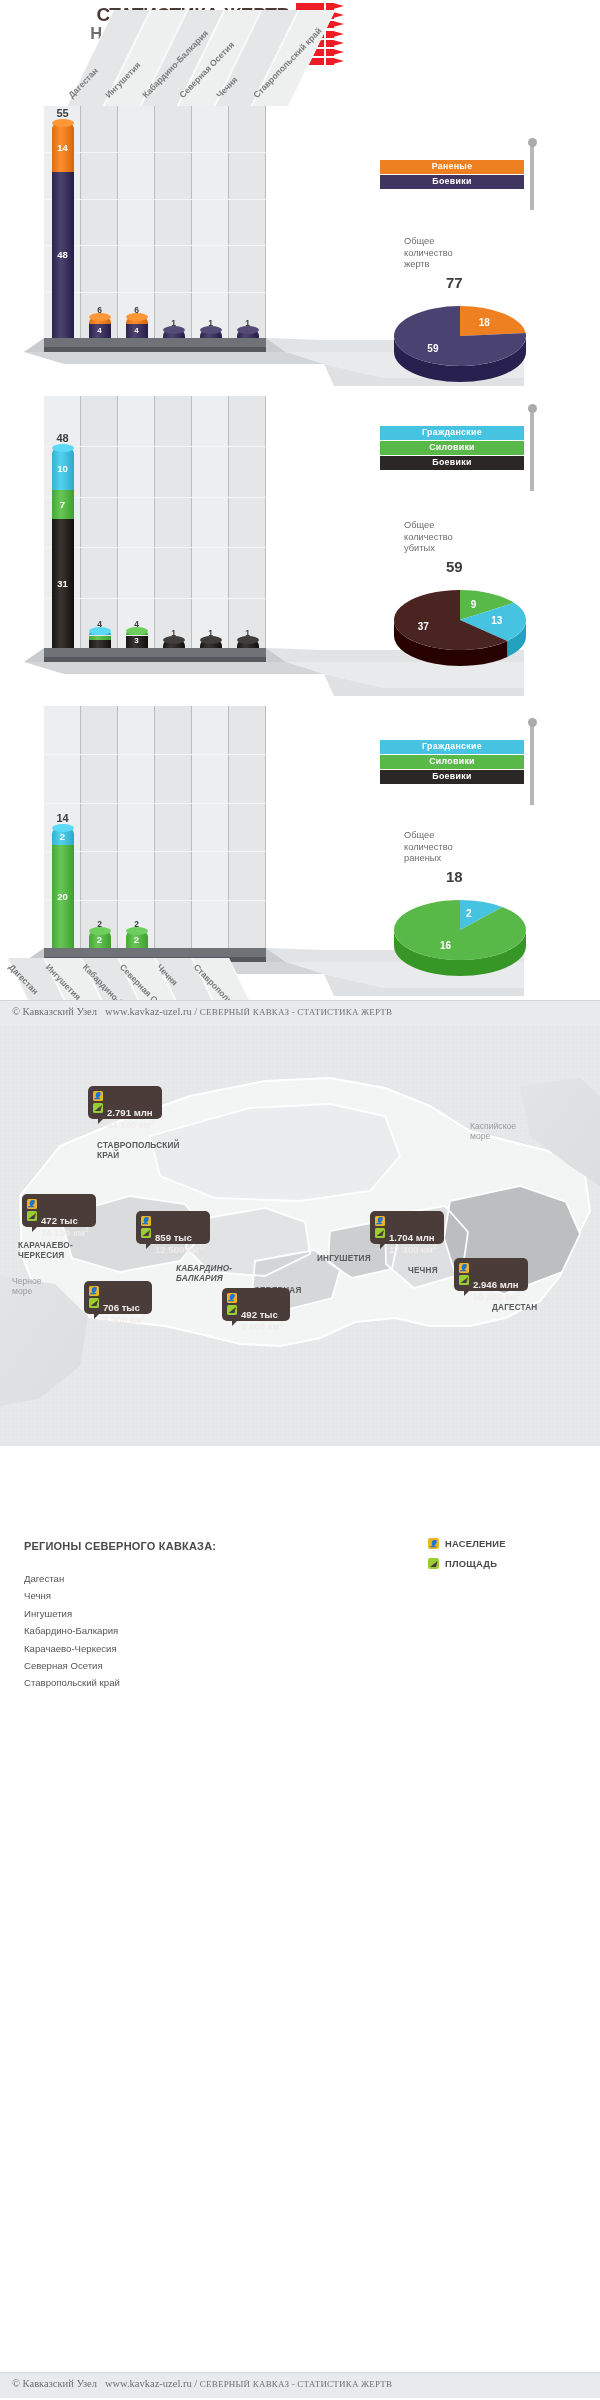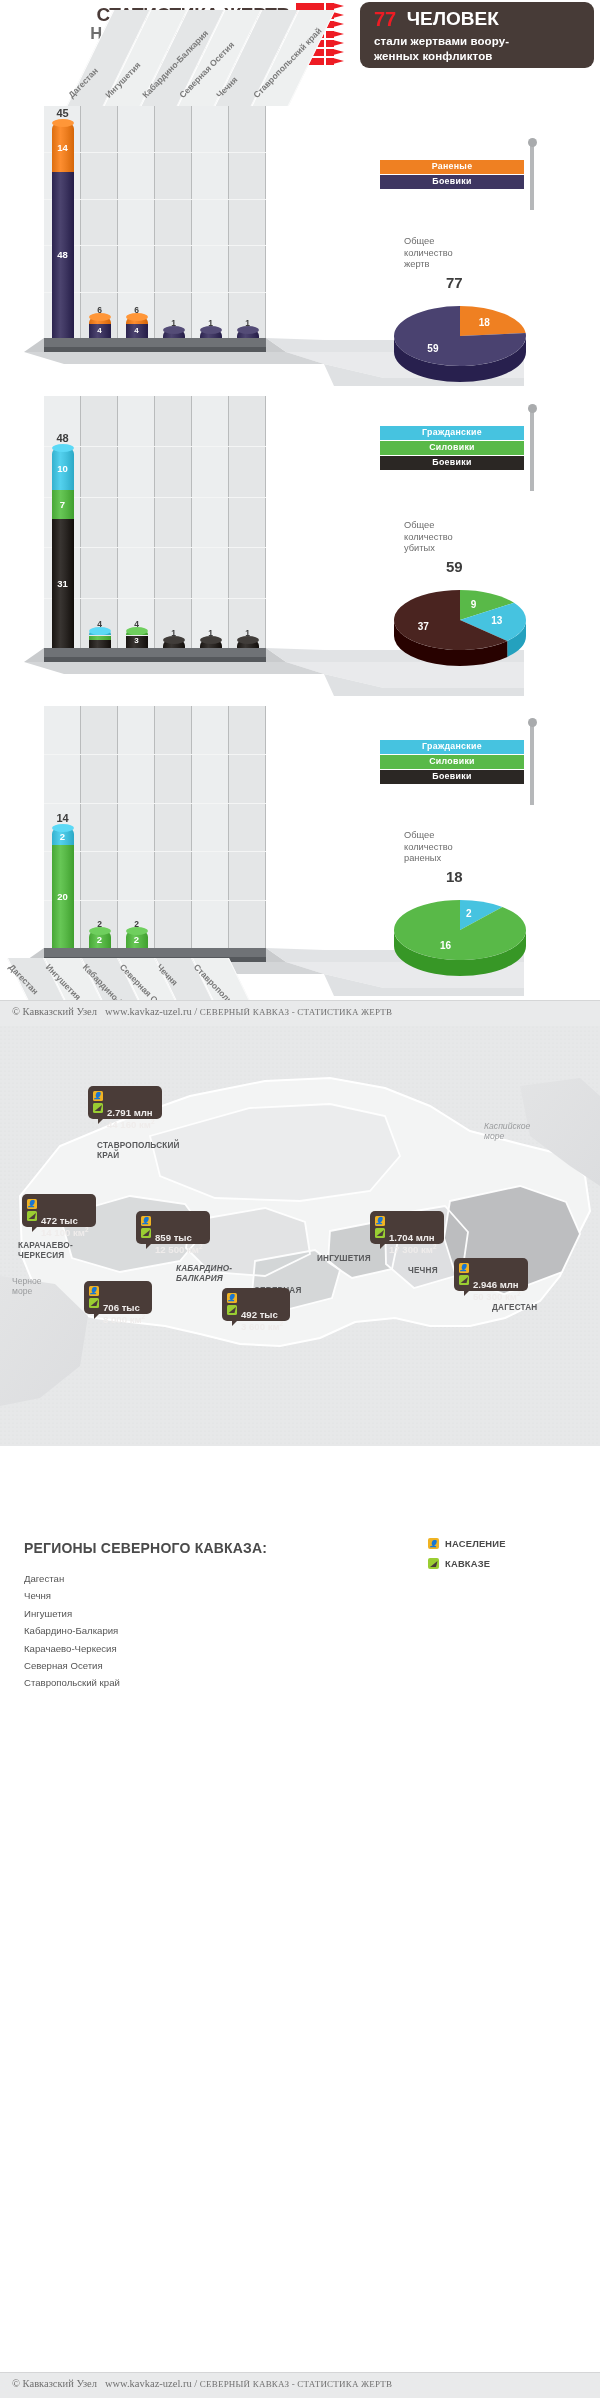--- a/index.html
+++ b/index.html
@@ -85,21 +85,21 @@
       font-size: 7px; line-height: 10px; text-align: center; color: #4a3c38; font-weight:bold;}
   .tag .ico.pop { background: #f0b323; }
   .tag .ico.area { background: #9acd32; }
   .tag .txt { font-size: 9.6px; font-weight: bold; color: #efeceb; white-space: nowrap; margin-top: 32px; }
   .tag .txt sup { font-size: 6.5px; }
   .tag .tail { position: absolute; bottom: -5px; left: 10px; width: 0; height: 0;
       border-left: 6px solid #4a3c38; border-bottom: 6px solid transparent; }
 
   
   .botsec { position: absolute; left: 0; width: 600px; background: #fff; }
-  .bt-title { position: absolute; font-size: 14px; font-weight: bold; color: #4a4a4a; letter-spacing:0.2px;}
+  .bt-title { position: absolute; font-size: 11px; font-weight: bold; color: #4a4a4a; letter-spacing:0.2px;}
   .bt-list { position: absolute; font-size: 9.6px; color: #555; line-height: 17.4px; }
   .bt-note { position: absolute; font-size: 9.6px; color: #555; line-height: 16px; width: 430px;}
   .lg-row { position: absolute; display: flex; align-items: center; }
   .lg-row .ico { width: 11px; height: 11px; border-radius: 2px; margin-right: 6px;
      font-size: 7px; line-height: 11px; text-align:center; color:#4a3c38; font-weight:bold;}
   .lg-row .ico.pop { background: #f0b323; }
   .lg-row .ico.area { background: #9acd32; }
   .lg-row .lb { font-size: 9.4px; font-weight: bold; color: #4a4a4a; letter-spacing: 0.2px;}
 </style>
 </head>
@@ -144,28 +144,20 @@
           <i class="shaft"></i>
           <i class="rim"></i>
           <i class="tip"></i>
         </div>
       <div class="bullet">
           <i class="shaft"></i>
           <i class="rim"></i>
           <i class="tip"></i>
         </div>
     </div>
-    <div class="callout">
-      <div>
-        <span class="big">77</span>
-        <span class="big2">ЧЕЛОВЕК</span>
-      </div>
-      <div class="sub">стали жертвами воору-</div>
-      <div class="sub" style="margin-top:0">женных  конфликтов</div>
-    </div>
   </div>
 
   <div id="charts-root">
       <div class="chart-wrap" style="position: absolute; left: 0px; top: 78px; width: 600px; height: 312px;">
         <div style="position: absolute; left: 44px; top: -68px; width: 282px; height: 96px;">
           <div class="hdr" style="left: 46px; top: 0px; width: 37px; height: 96px;">
             <span style="position: absolute; left: 3px; bottom: 6px;">Дагестан</span>
           </div>
           <div class="hdr alt" style="left: 83px; top: 0px; width: 37px; height: 96px;">
             <span style="position: absolute; left: 3px; bottom: 6px;">Ингушетия</span>
@@ -204,21 +196,21 @@
             <polygon points="0,14 262,14 300,26 40,26" fill="#d3d5d7"></polygon>
             <polygon points="300,26 360,40 500,40 500,48 310,48" fill="#dfe1e3"></polygon>
           </svg></div>
         <div class="bar" style="left: 51.5px; top: 93.5484px; width: 22px; height: 166.452px; background: linear-gradient(90deg, rgb(44, 36, 79) 0%, rgb(76, 68, 111) 38%, rgb(62, 54, 97) 62%, rgb(36, 28, 71) 100%); border-radius: 0px;">
           <i class="val" style="top: 77.7258px; font-style: normal;">48</i>
         </div>
         <div class="bar" style="left: 51.5px; top: 45px; width: 22px; height: 48.5484px; background: linear-gradient(90deg, rgb(221, 110, 16) 0%, rgb(253, 142, 48) 38%, rgb(239, 128, 34) 62%, rgb(213, 102, 8) 100%); border-radius: 6px 6px 0px 0px;">
           <i class="cap" style="background: rgb(255, 150, 56); top: -4px; height: 8px;"></i>
           <i class="val" style="top: 18.7742px; font-style: normal;">14</i>
         </div>
-        <div class="totlabel" style="left: 42.5px; top: 29px; width: 40px;">45</div>
+        <div class="totlabel" style="left: 42.5px; top: 29px; width: 40px;">55</div>
         <div class="bar" style="left: 88.5px; top: 246.129px; width: 22px; height: 13.871px; background: linear-gradient(90deg, rgb(44, 36, 79) 0%, rgb(76, 68, 111) 38%, rgb(62, 54, 97) 62%, rgb(36, 28, 71) 100%); border-radius: 0px;">
           <i class="val" style="top: 1.43548px; font-style: normal; font-size: 8px;">4</i>
         </div>
         <div class="bar" style="left: 88.5px; top: 239.194px; width: 22px; height: 6.93548px; background: linear-gradient(90deg, rgb(221, 110, 16) 0%, rgb(253, 142, 48) 38%, rgb(239, 128, 34) 62%, rgb(213, 102, 8) 100%); border-radius: 6px 6px 0px 0px;">
           <i class="cap" style="background: rgb(255, 150, 56); top: -4px; height: 8px;"></i>
         </div>
         <div class="totlabel sm" style="left: 79.5px; top: 227.194px; width: 40px;">6</div>
         <div class="bar" style="left: 125.5px; top: 246.129px; width: 22px; height: 13.871px; background: linear-gradient(90deg, rgb(44, 36, 79) 0%, rgb(76, 68, 111) 38%, rgb(62, 54, 97) 62%, rgb(36, 28, 71) 100%); border-radius: 0px;">
           <i class="val" style="top: 1.43548px; font-style: normal; font-size: 8px;">4</i>
         </div>
@@ -481,21 +473,21 @@
         <path d="M255,235 L315,224 L340,244 L332,272 L285,284 L252,268 Z"></path>
         <path d="M330,205 L376,196 L398,214 L392,243 L352,252 L328,236 Z"></path>
         <path d="M385,190 L445,180 L468,206 L462,248 L414,262 L386,238 Z"></path>
         <path d="M450,175 L520,160 L566,176 L580,208 L562,246 L504,268 L456,250 L444,212 Z"></path>
       </g>
 
       <path d="M0,250 L55,258 L88,290 L80,340 L40,372 L0,380 Z" fill="url(#gsea)"></path>
       <path d="M520,60 L580,52 L600,70 L600,160 L570,140 L530,110 Z" fill="url(#gsea)"></path>
     </svg>
 
-    <div class="sealabel" style="left:484px; top:95px;font-style:italic;">
+    <div class="sealabel" style="left:470px; top:95px;">
       <div>Каспийское</div>
         <div>море</div>
     </div>
     <div class="sealabel" style="left:12px; top:250px;">
       <div>Черное</div>
         <div>море</div>
     </div>
 
     <div class="reglabel" style="left:97px; top:115px;">
       <div>СТАВРОПОЛЬСКИЙ</div>
@@ -613,21 +605,21 @@
       <div>Северная Осетия</div>
       <div>Ставропольский край</div>
     </div>
 
     <div class="lg-row" style="left:428px; top:92px;">
       <i class="ico pop">👤</i>
       <span class="lb">НАСЕЛЕНИЕ</span>
     </div>
     <div class="lg-row" style="left:428px; top:112px;">
       <i class="ico area">◢</i>
-      <span class="lb">КАВКАЗЕ</span>
+      <span class="lb">ПЛОЩАДЬ</span>
     </div>
   </div>
 
   <div class="ftr" style="top:2372px">
     <div class="c">
       <b>© Кавказский Узел</b>
       &nbsp;&nbsp;<b>www.kavkaz-uzel.ru /</b>
       <span class="small">СЕВЕРНЫЙ КАВКАЗ - СТАТИСТИКА ЖЕРТВ</span>
     </div>
   </div>

